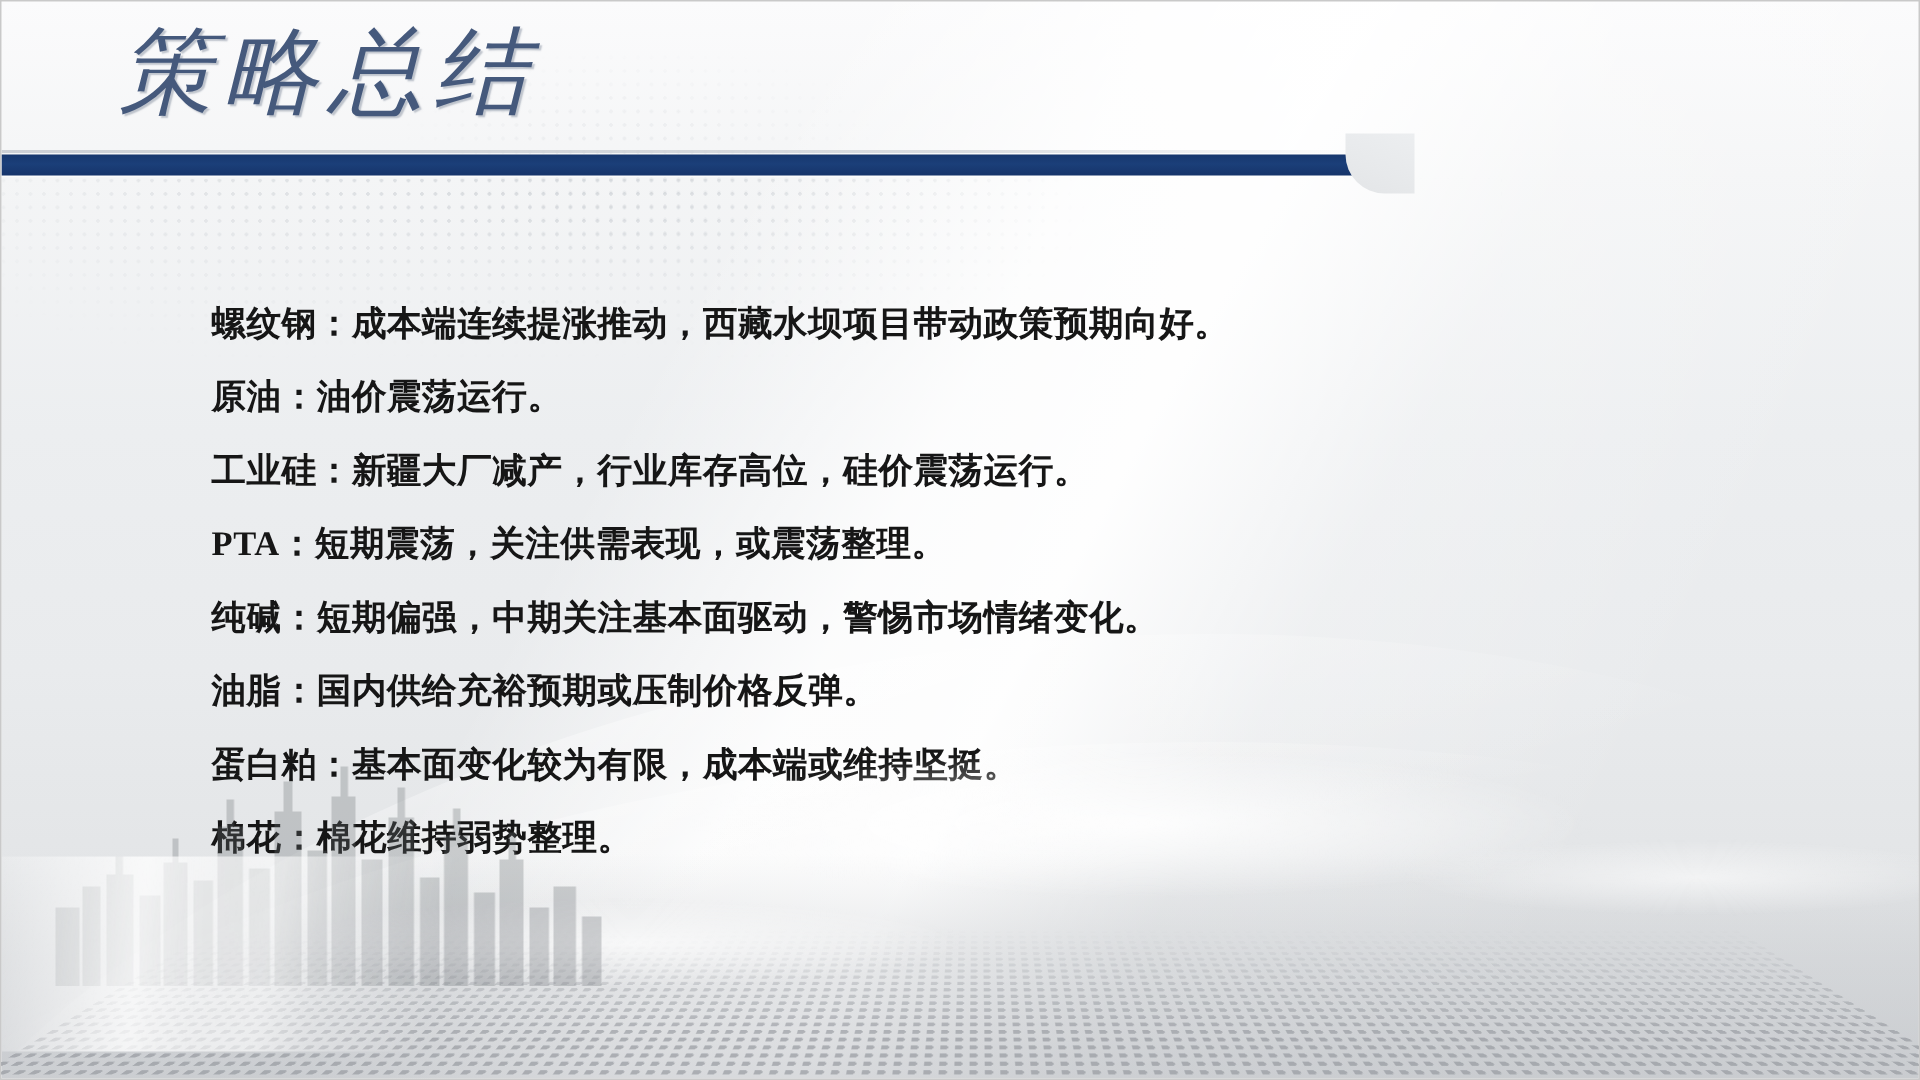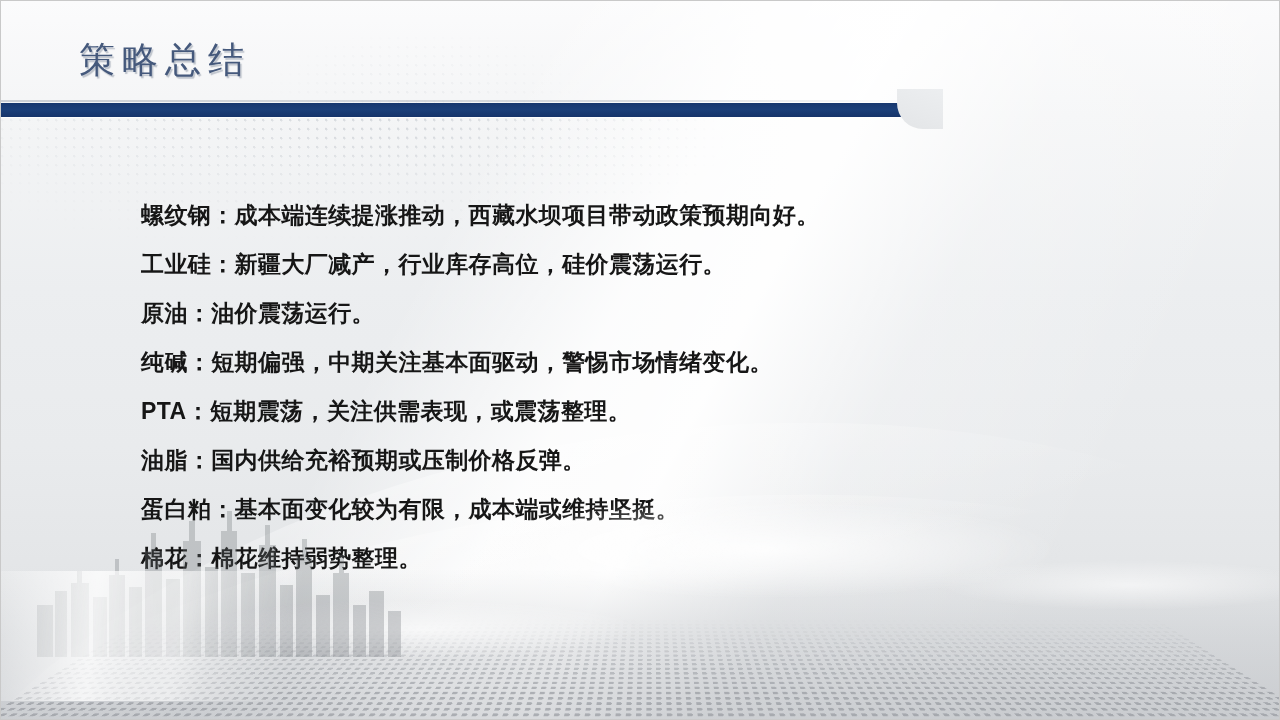--- a/index.html
+++ b/index.html
@@ -69,28 +69,29 @@
       linear-gradient(180deg, #000 0%, rgba(0,0,0,0.4) 55%, rgba(0,0,0,0) 100%);
     -webkit-mask-composite:source-in;
     mask-composite:intersect;
   }
 
   
   #header{
     position:absolute;left:0;top:0;width:1280px;height:120px;
   }
   #page-title{
-    position:absolute;left:78px;top:41px;
+    position:absolute;left:78px;top:16px;
     font-family:"Liberation Serif","DejaVu Serif",serif;
-    font-size:36px;
+    font-size:63px;
     letter-spacing:7px;
     color:#45597c;
     text-shadow:1.5px 1.5px 1px rgba(120,130,148,0.45);
     white-space:nowrap;
     line-height:1;
+    font-style:italic;
   }
 
   
   .title-rule{
     position:absolute;left:0;top:99px;width:914px;height:2px;
     background:linear-gradient(90deg, rgba(200,204,210,0.9) 0%, rgba(205,209,215,0.75) 70%, rgba(214,218,222,0) 100%);
   }
 
   
   .navy-bar{
@@ -107,21 +108,21 @@
     background:linear-gradient(200deg,#eceef0 0%, #e7e9eb 60%, #e3e5e7 100%);
     border-radius:0 0 0 26px;
   }
 
   
   #content{
     position:absolute;left:140px;top:190px;
     width:1000px;
   }
   .strategy-line{
-    font-family:Liberation Sans, sans-serif;
+    font-family:Liberation Serif, serif;
     font-size:23px;
     line-height:49px;
     color:#161616;
     white-space:nowrap;
     letter-spacing:.4px;
   }
   .strategy-line .label{
     font-weight:bold;
   }
   .strategy-line .body{
@@ -216,33 +217,33 @@
   </div>
 
   <div id="content">
 
     <div class="strategy-line">
       <span class="label">螺纹钢：</span><span class="body">成本端连续提涨推动，西藏水坝项目带动政策预期向好。</span>
     </div>
 
 
     <div class="strategy-line">
+      <span class="label">原油：</span><span class="body">油价震荡运行。</span>
+    </div>
+
+    <div class="strategy-line">
       <span class="label">工业硅：</span><span class="body">新疆大厂减产，行业库存高位，硅价震荡运行。</span>
     </div>
 
     <div class="strategy-line">
-      <span class="label">原油：</span><span class="body">油价震荡运行。</span>
+      <span class="label">PTA：</span><span class="body">短期震荡，关注供需表现，或震荡整理。</span>
     </div>
 
     <div class="strategy-line">
       <span class="label">纯碱：</span><span class="body">短期偏强，中期关注基本面驱动，警惕市场情绪变化。</span>
-    </div>
-
-    <div class="strategy-line">
-      <span class="label">PTA：</span><span class="body">短期震荡，关注供需表现，或震荡整理。</span>
     </div>
 
     <div class="strategy-line">
       <span class="label">油脂：</span><span class="body">国内供给充裕预期或压制价格反弹。</span>
     </div>
 
     <div class="strategy-line">
       <span class="label">蛋白粕：</span><span class="body">基本面变化较为有限，成本端或维持坚挺。</span>
     </div>
 

